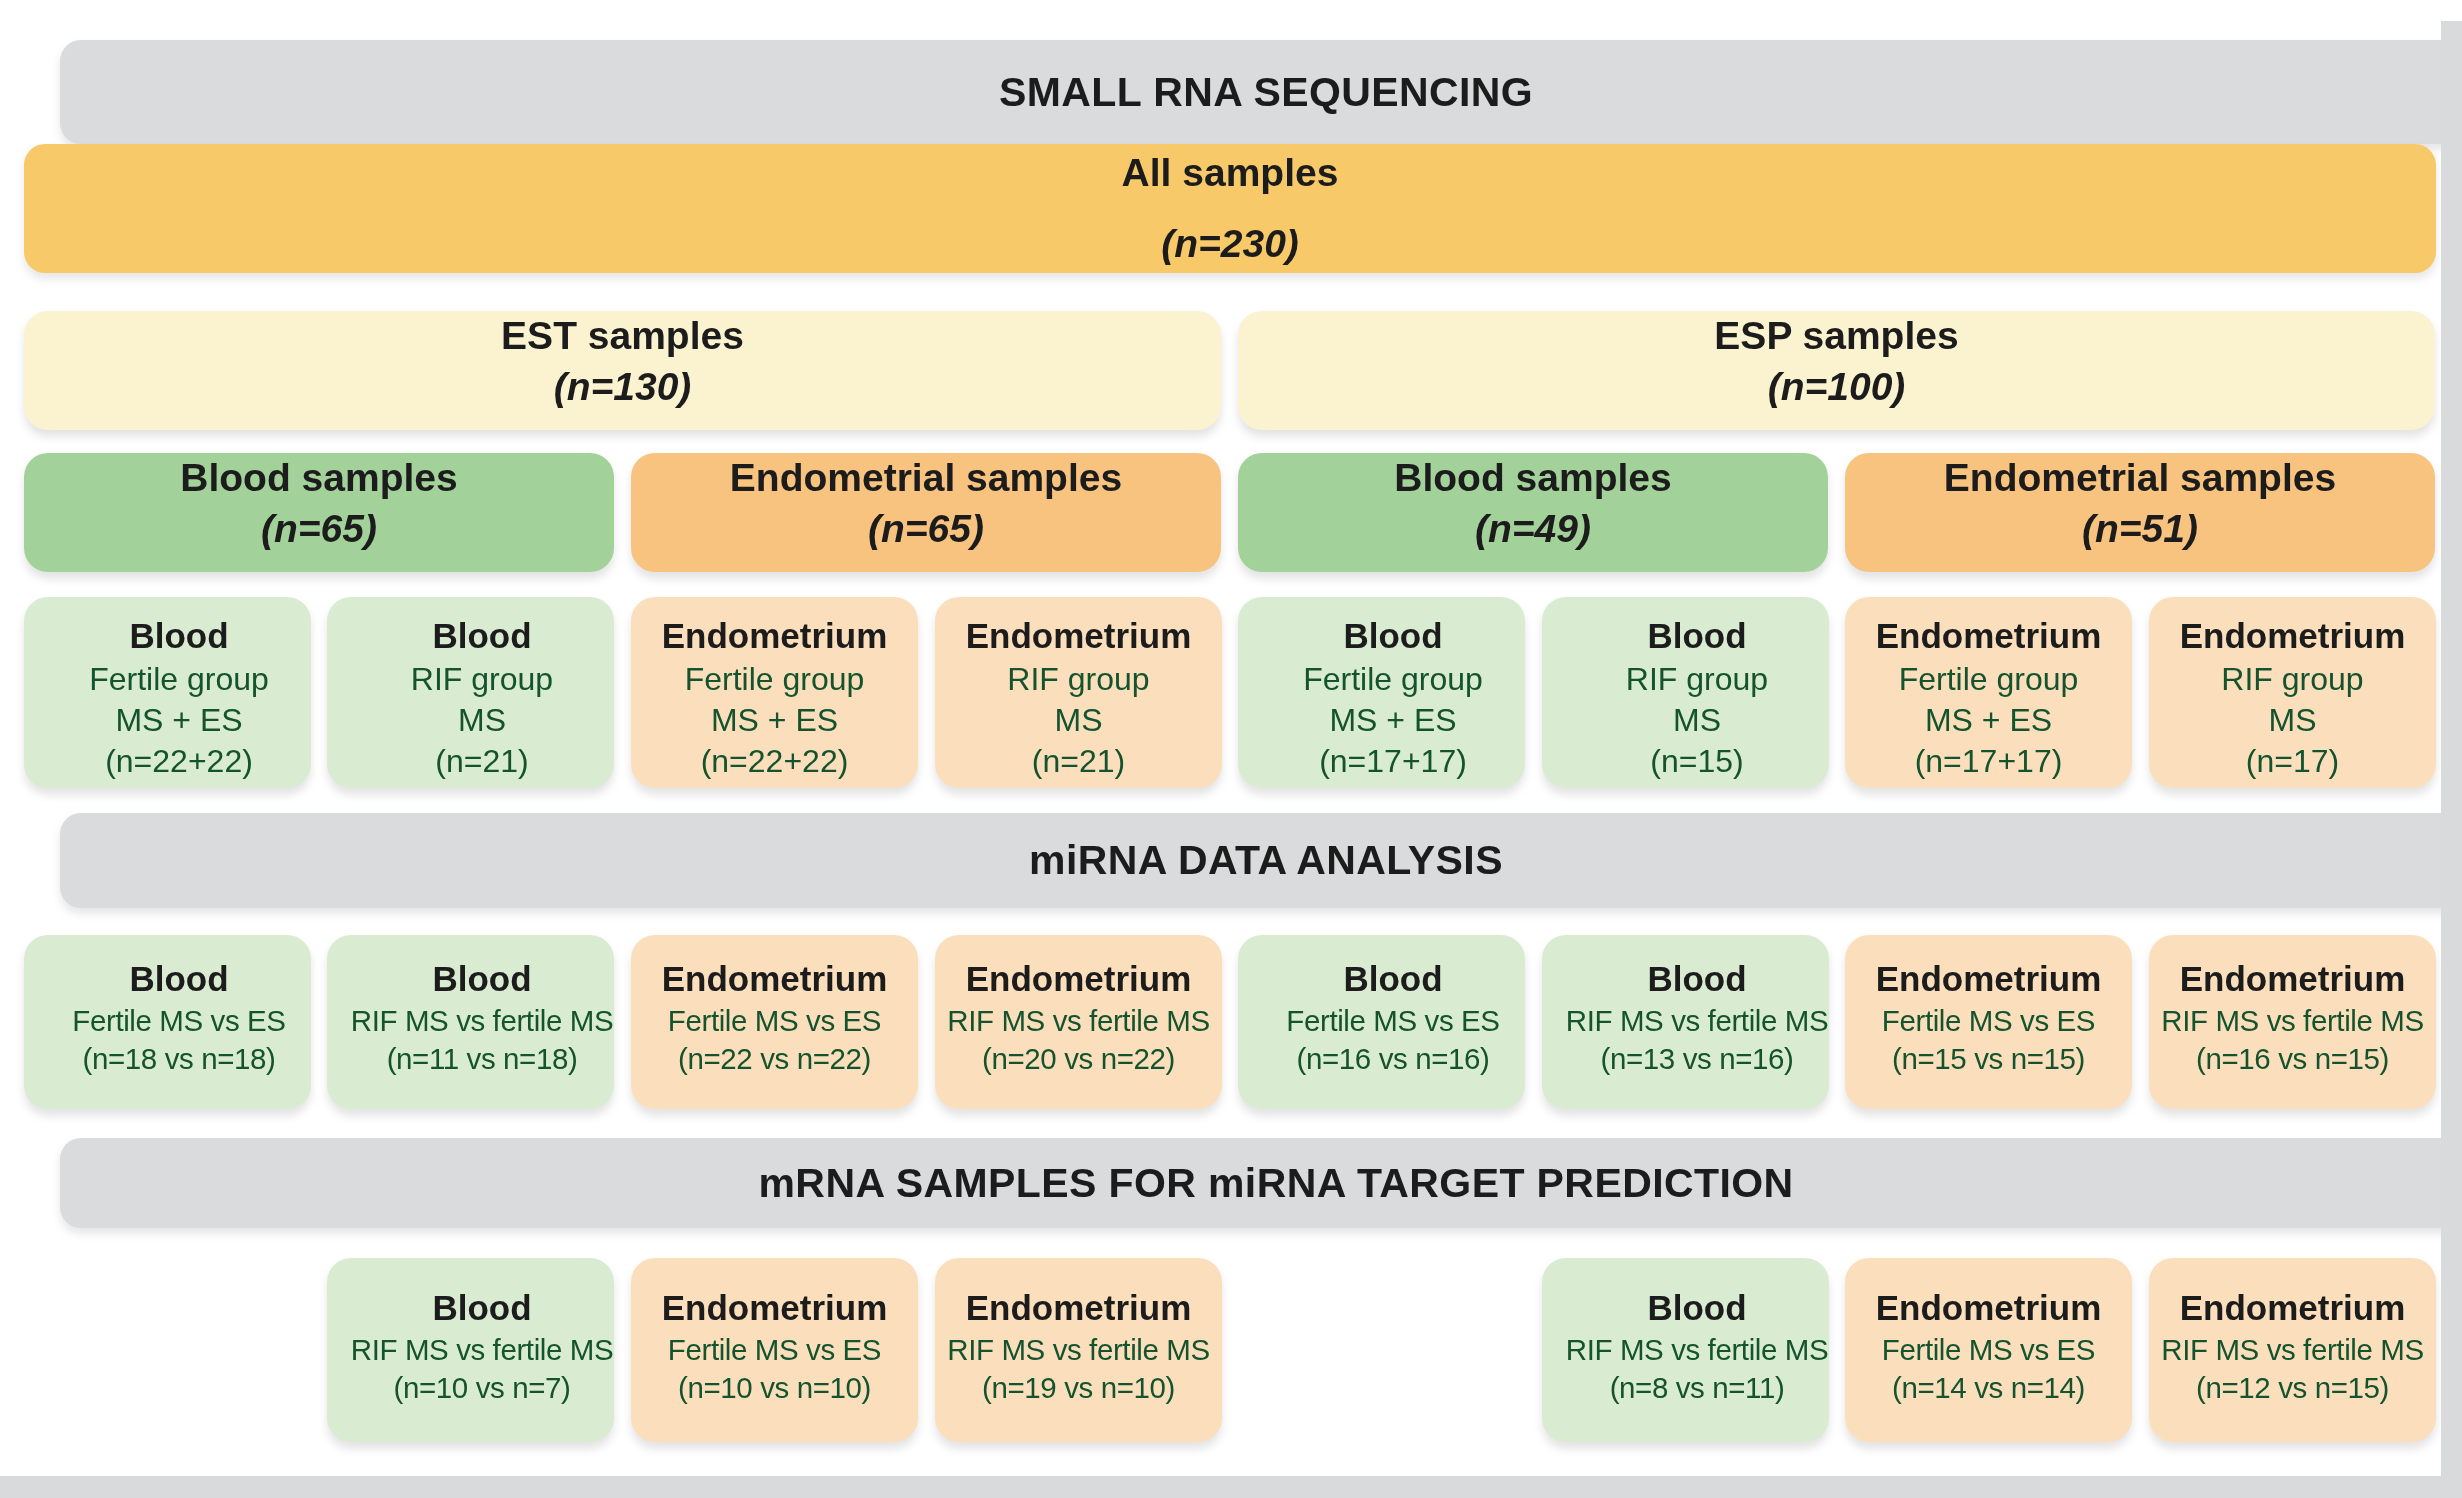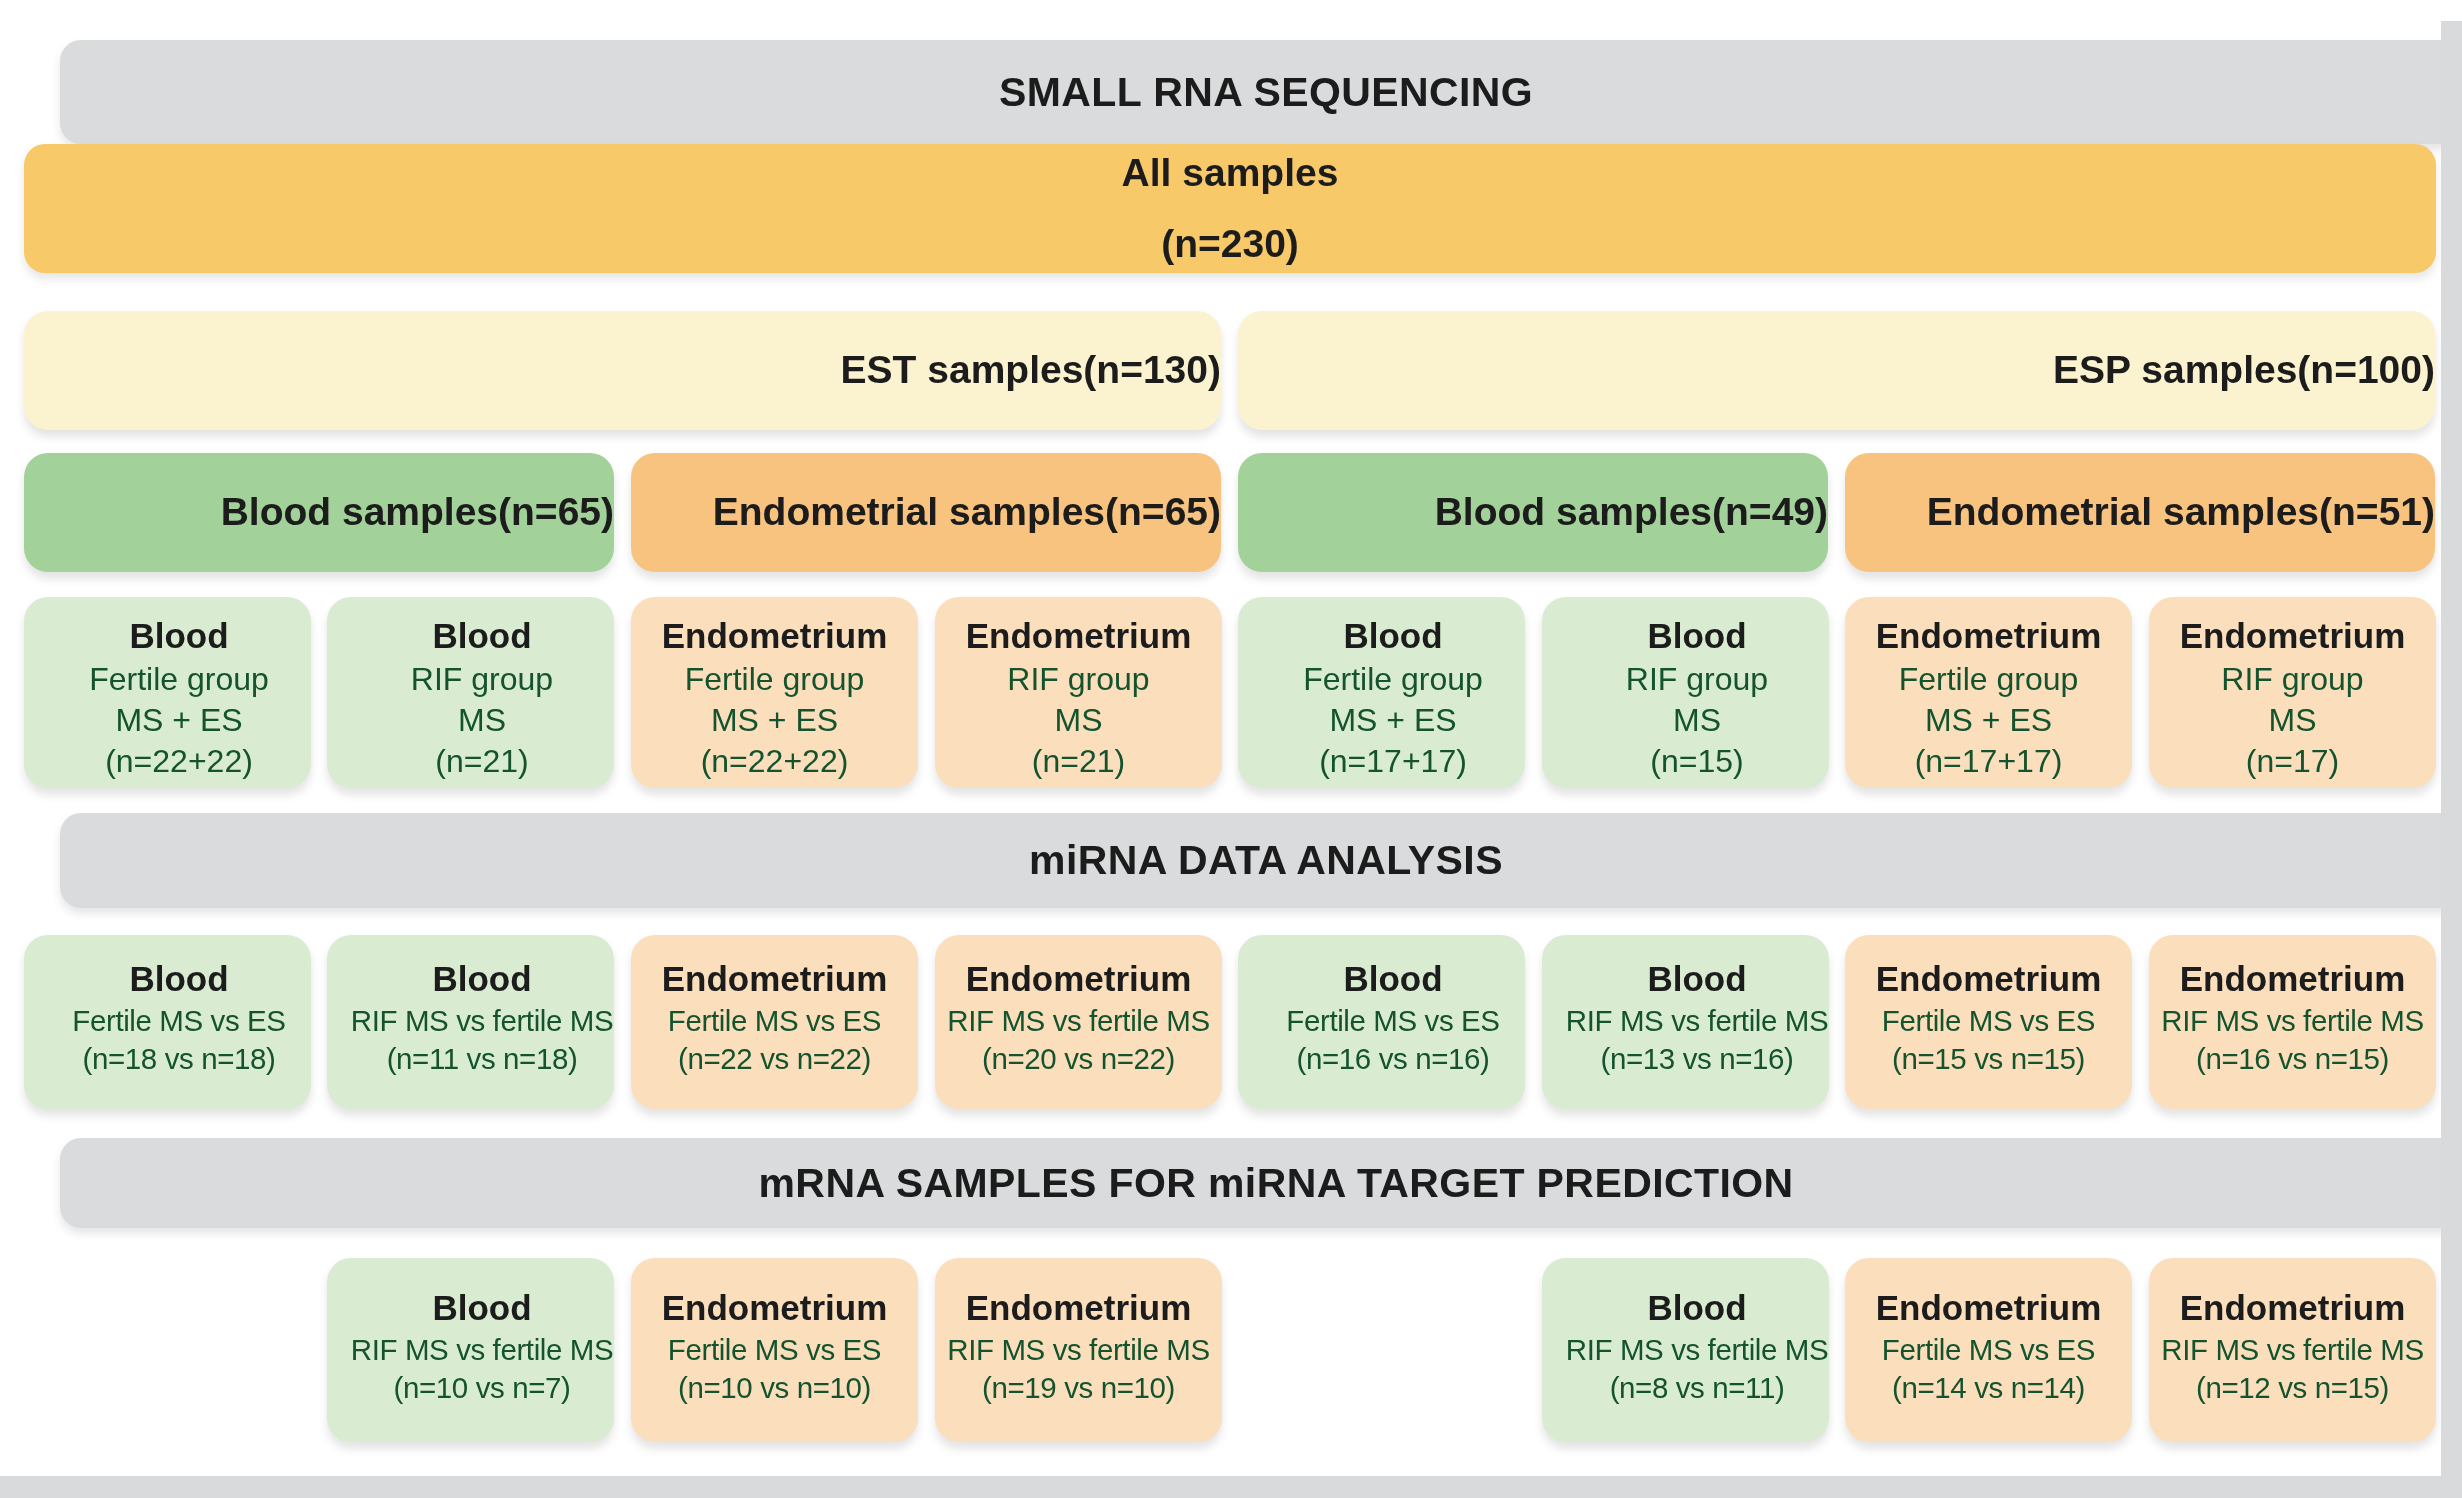--- a/index.html
+++ b/index.html
@@ -22,23 +22,23 @@
   .amber{background:var(--all_samples_orange,#f8c968);}
   .yellow{background:var(--cohort_yellow,#fbf2cf);}
   .g{background:var(--blood_green,#a2d199);}
   .o{background:var(--endometrium_orange,#f8c37e);}
   .gl{background:var(--blood_green_light,#d9ecd2);padding-left:23px;}
   .ol{background:var(--endometrium_orange_light,#fbdfbd);}
   .box{
     border-radius:24px;text-align:center;
     box-shadow:0 6.3px 9px rgba(120,120,120,0.20);
   }
-  .two-line{display:flex;flex-direction:row;align-items:center;justify-content:flex-end;}
+  .two-line{display:flex;flex-direction:column;align-items:center;justify-content:flex-start;}
   .t1{font-weight:bold;font-size:39px;line-height:1.3;}
-  .t2{font-weight:bold;font-size:39px;line-height:1.3;}
+  .t2{font-weight:bold;font-size:39px;line-height:1.3;font-style:italic;}
   .small{display:flex;flex-direction:column;align-items:center;}
   .r5{padding-top:15.5px;}
   .r7{padding-top:21px;}
   .r9{padding-top:27px;}
   .bt{font-weight:bold;font-size:35px;line-height:1.32;}
   .bl{font-size:32px;line-height:1.28;color:#14532d;}
   .bl.cmp{font-size:29.5px;letter-spacing:-0.4px;white-space:nowrap;}
   .edge{background:var(--edge_gray,#d8dadb);}
 </style>
 </head>

